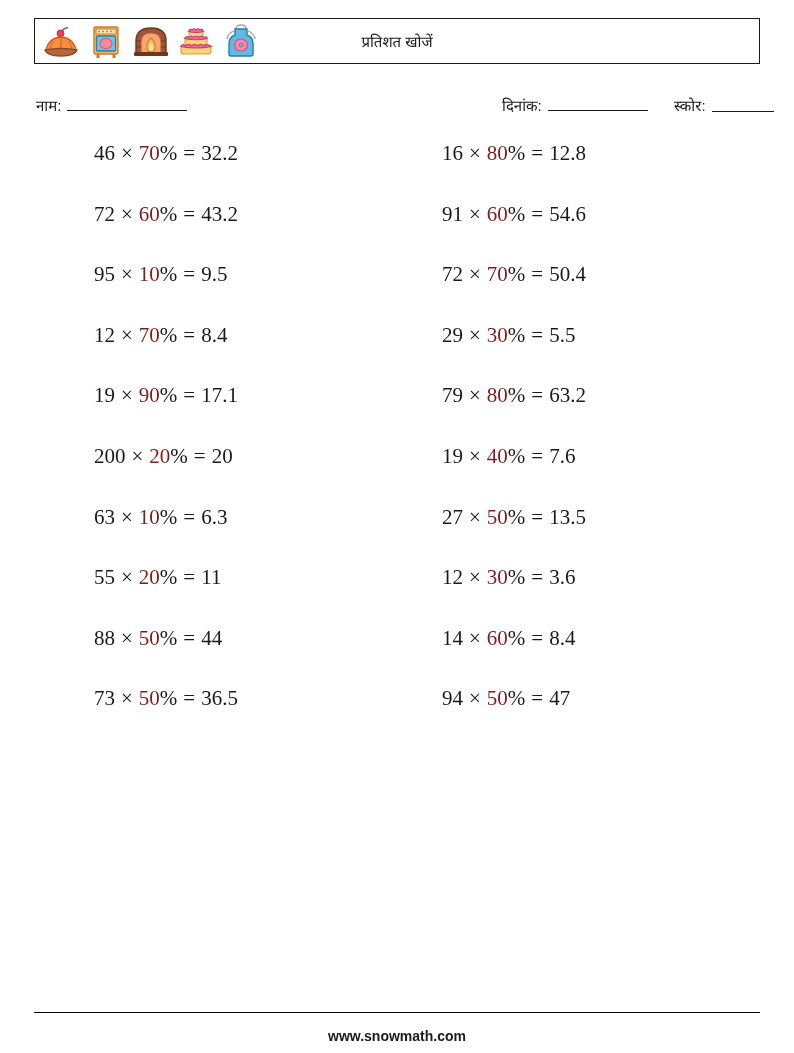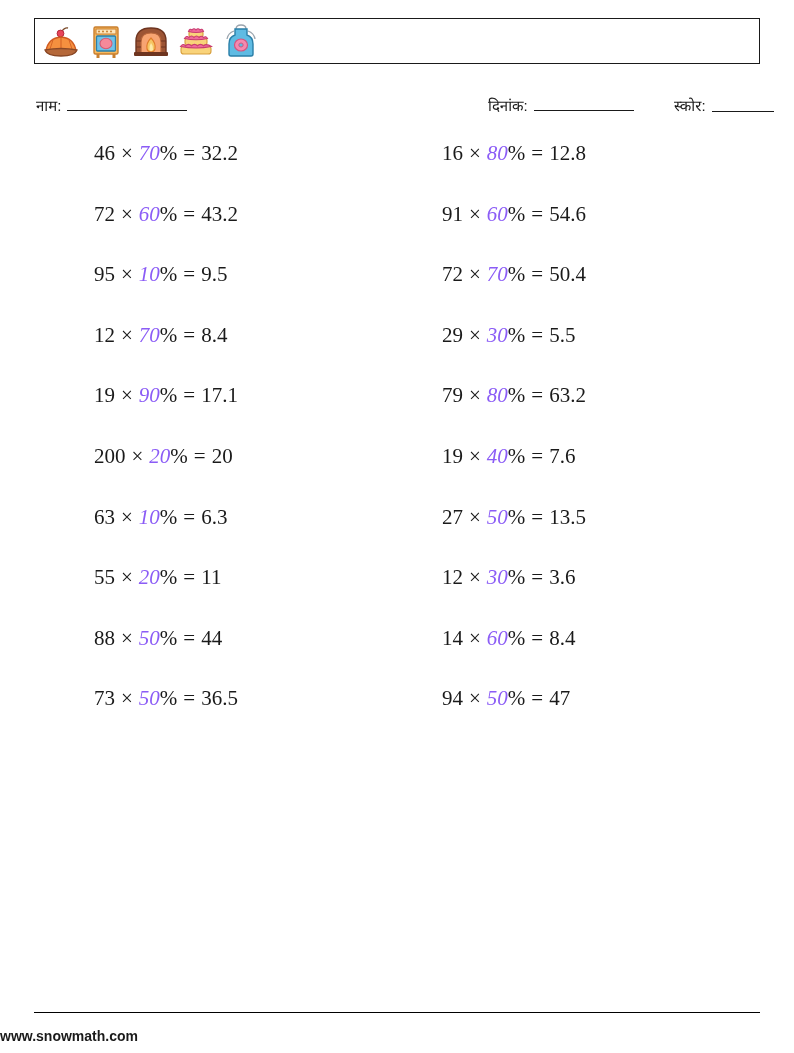--- a/index.html
+++ b/index.html
@@ -73,21 +73,21 @@
     display: inline-block;
     border-bottom: 1.5px solid #1a1a1a;
     margin-left: 6px;
     height: 13px;
   }
   .blank-name  { width: 120px; }
   .blank-date  { width: 100px; }
   .blank-score { width: 62px; }
 
   .field-name  { left: 0px;   top: 0; }
-  .field-date  { left: 452px; top: 0; }
+  .field-date  { left: 466px; top: 0; }
   .field-score { left: 638px; top: 0; align-items: center; }
 
   
   .problems {
     position: absolute;
     left: 0;
     top: 143px;
     width: 794px;
   }
   .col {
@@ -107,40 +107,39 @@
     align-items: flex-start;
   }
   .problem .op,
   .problem .eq,
   .problem .num,
   .problem .pct-sign,
   .problem .ans {
     color: #1a1a1a;
   }
   .problem .pct {
-    color: #8b5cf6;
-    font-style: italic;
+    color: #7f1d1d;
   }
   .sp { display: inline-block; width: 6px; }
 
   
   .footer-rule {
     position: absolute;
     left: 34px;
     top: 1012px;
     width: 726px;
     height: 0;
     border-top: 1.5px solid #000000;
   }
   .footer-text {
     position: absolute;
     left: 0;
     right: 0;
     top: 1028px;
-    text-align: left;
+    text-align: center;
     font-family: "Liberation Sans", "DejaVu Sans", sans-serif;
     font-size: 14px;
     font-weight: bold;
     color: #1a1a1a;
   }
 </style>
 </head>
 <body>
 
 <div class="header-box">
@@ -192,20 +191,21 @@
       <path d="M15 8 Q15 4 20 4 Q25 4 25 8" stroke="#9aa4ad" stroke-width="1.3" fill="none"></path>
       <path d="M13 10 Q7 12 6 18" stroke="#9aa4ad" stroke-width="1.3" fill="none"></path>
       <path d="M27 10 Q33 12 34 18" stroke="#9aa4ad" stroke-width="1.3" fill="none"></path>
       <path d="M14 8 L26 8 L26 14 Q32 16 32 23 L32 33 Q32 35 30 35 L10 35 Q8 35 8 33 L8 23 Q8 16 14 14 Z" fill="#5fbbe3" stroke="#2a7fa8" stroke-width="1.4"></path>
       <ellipse cx="20" cy="24" rx="6.5" ry="6" fill="#f58ab0" stroke="#d4557f" stroke-width="1.2"></ellipse>
       <ellipse cx="20" cy="24" rx="2.2" ry="2" fill="#5fbbe3" stroke="#d4557f" stroke-width="1"></ellipse>
     </svg>
 
   </div>
 
+  <div class="worksheet-title">प्रतिशत खोजें</div>
 </div>
 
 <div class="info-row">
 
   <div class="info-field field-name">
     <span class="lbl">नाम:</span>
     <span class="blank blank-name"></span>
   </div>
 
   <div class="info-field field-date">

